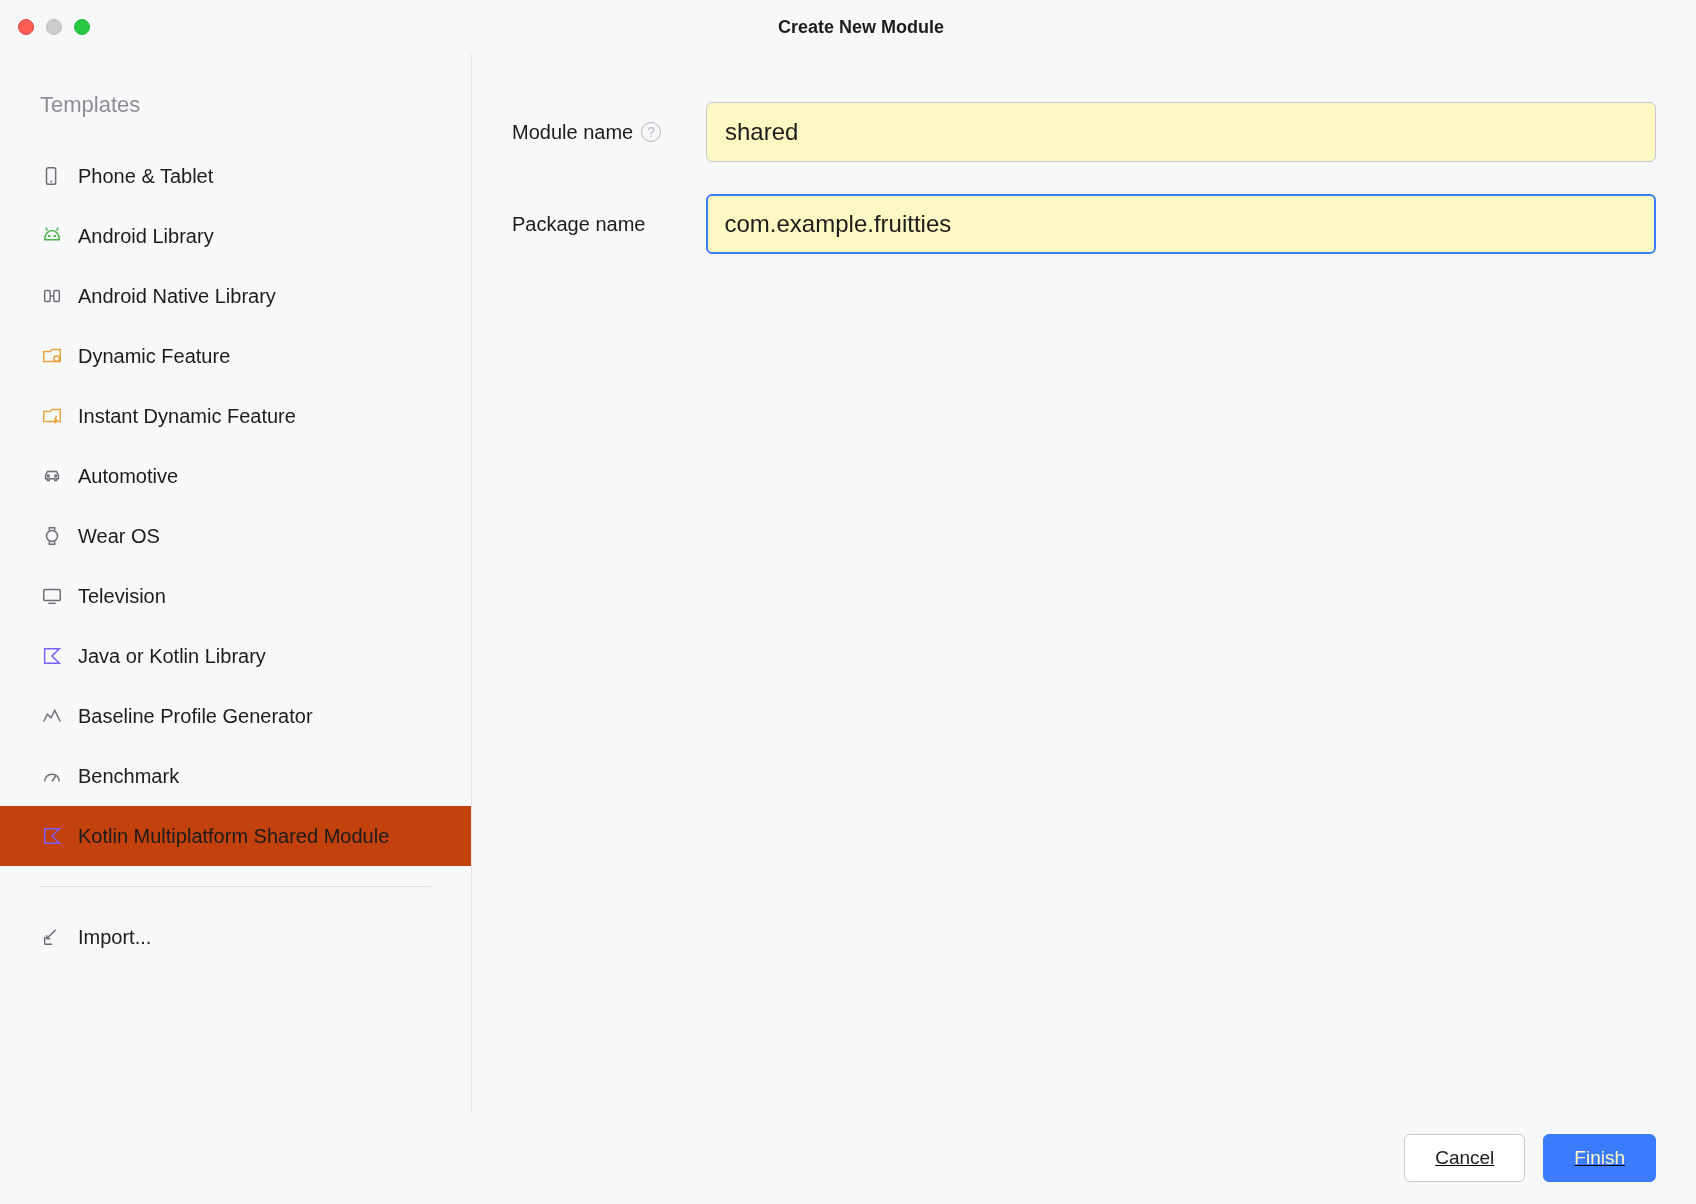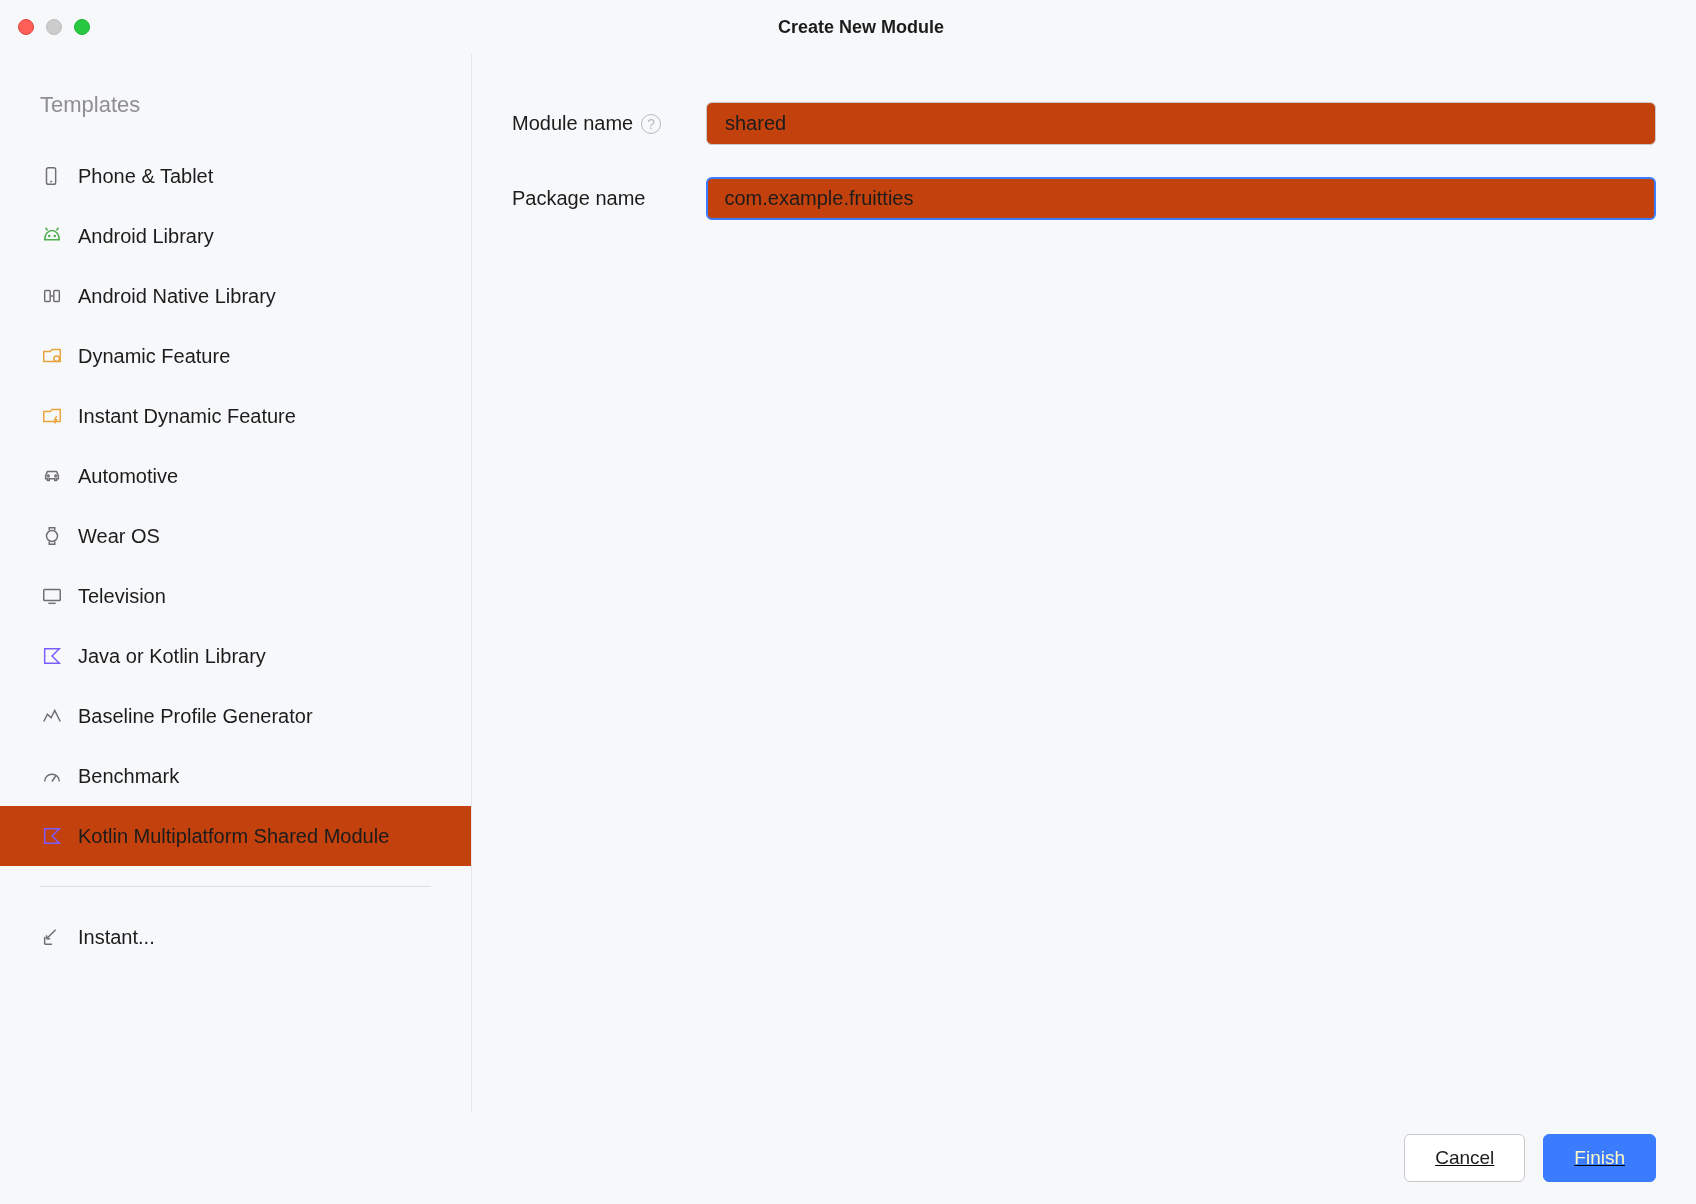--- a/index.html
+++ b/index.html
@@ -129,27 +129,27 @@
       border: 1.5px solid #b8b8be;
       border-radius: 50%;
       display: inline-flex;
       align-items: center;
       justify-content: center;
       font-size: 14px;
       color: #b8b8be;
     }
     .form-input {
       flex: 1;
-      height: 43px;
+      height: 60px;
       border: 1px solid #c9c9cd;
       border-radius: 6px;
       padding: 0 18px;
-      font-size: 20px;
-      color: #1c1c1c;
-      background: #c2410c;
+      font-size: 24px;
+      color: #1c1c1c;
+      background: #fef9c3;
       outline: none;
     }
     .form-input.focused {
       border: 2.5px solid #3b7cff;
       padding: 0 16.5px;
     }
     .footer {
       height: 92px;
       display: flex;
       align-items: center;
@@ -315,21 +315,21 @@
         </div>
 
         <div class="divider"></div>
 
         <div class="template-item">
           <span class="template-icon">
             <svg viewBox="0 0 24 24" fill="none" stroke="#6e6e73" stroke-width="1.6">
                 <path d="M4 20 L4 12 M4 20 L12 20 M16 4 L6 14 M6 14 L6 10 M6 14 L10 14"></path>
               </svg>
           </span>
-          <span>Instant...</span>
+          <span>Import...</span>
         </div>
 
       </div>
     </div>
 
     <div class="main">
       <div class="form-row">
         <div class="form-label">
           <span>Module name</span>
           <span class="help-icon">?</span>

